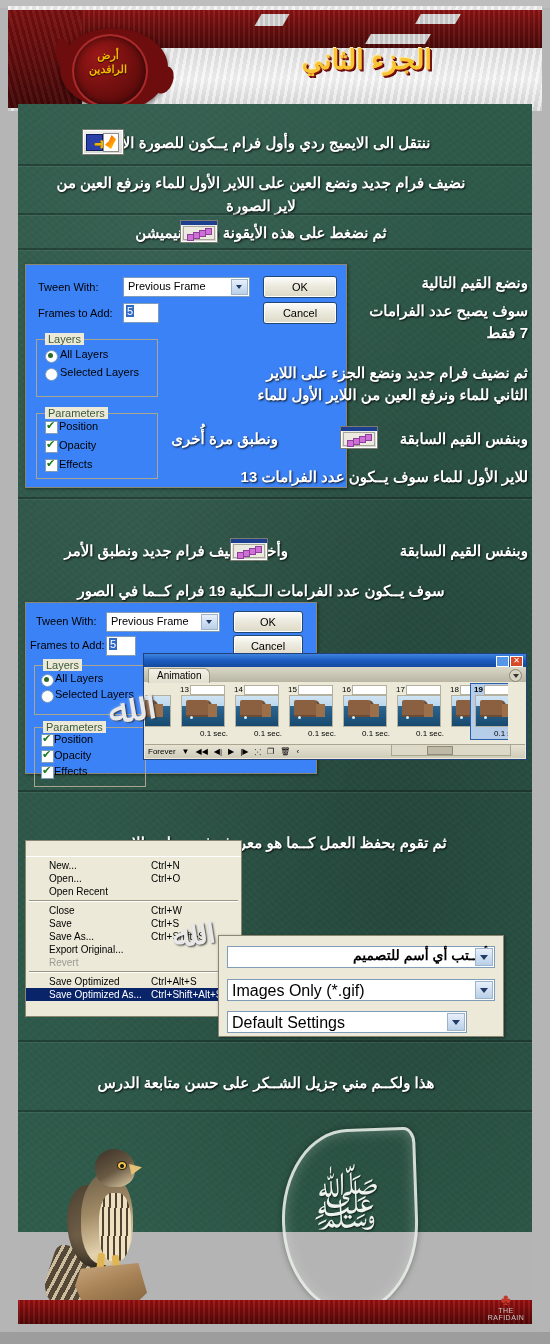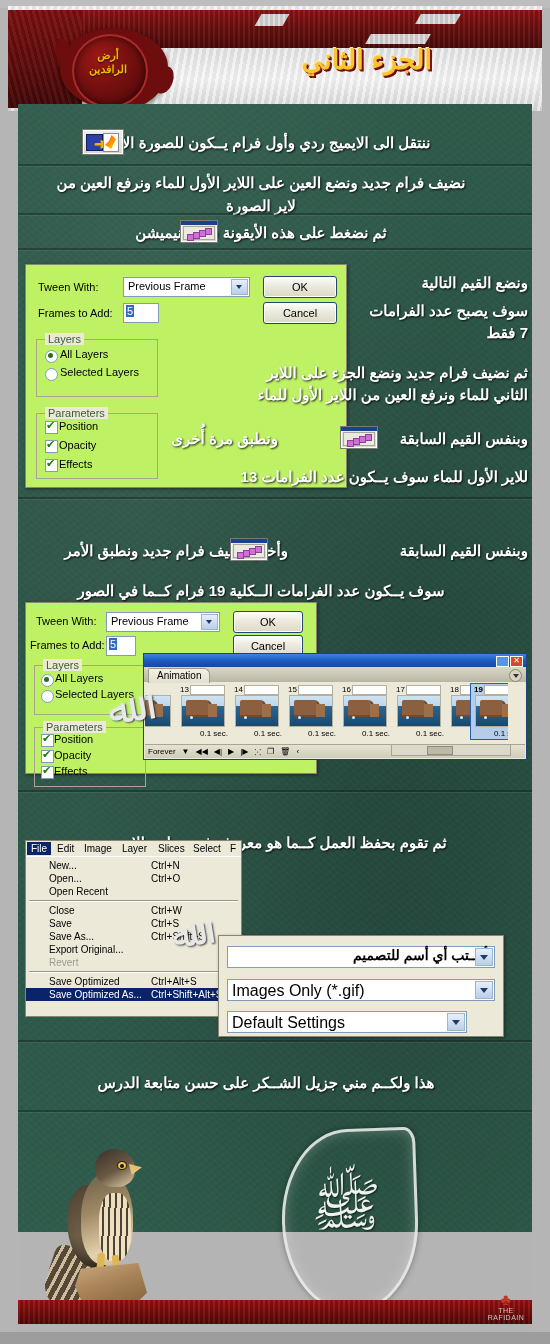--- a/index.html
+++ b/index.html
@@ -82,21 +82,21 @@
     background:linear-gradient(135deg,#ff3c00 0%,#ff8a00 45%,#ffd000 100%);
     clip-path:polygon(60% 0,100% 30%,55% 100%,0 70%,35% 45%);}
 
   
   .ico-tween{width:36px;height:21px;}
   .ico-tween .bar{position:absolute;left:0;top:0;width:100%;height:4px;background:#1d3f8f;}
   .ico-tween .inner{position:absolute;left:2px;top:5px;right:2px;bottom:2px;background:#eceae0;border:1px solid #a9a69a;}
   .ico-tween .d{position:absolute;width:5px;height:5px;background:#cf6fd8;border:1px solid #8e3f97;}
 
   
-  .dlg{position:absolute;background:#bef264;border:1px solid #8b8672;
+  .dlg{position:absolute;background:#3b82f6;border:1px solid #8b8672;
     box-shadow:1px 1px 3px rgba(0,0,0,.45);}
   .dlg-label{position:absolute;color:#000;font-size:11px;}
   .sel{position:absolute;background:#fff;border:1px solid #7f9db9;height:18px;}
   .sel .txt{position:absolute;left:4px;top:2px;font-size:11px;color:#000;}
   .sel .arrowbox{position:absolute;right:1px;top:1px;width:15px;height:14px;
     background:linear-gradient(180deg,#e8f0fb,#b9cfe8);border:1px solid #9cb4cc;}
   .sel .arrowbox:after{content:"";position:absolute;left:4px;top:5px;border-left:3px solid transparent;
     border-right:3px solid transparent;border-top:4px solid #1f3b66;}
   .txtfield{position:absolute;background:#fff;border:1px solid #7f9db9;height:18px;}
   .txtfield .val{position:absolute;left:2px;top:1px;font-size:11px;background:#316ac5;color:#fff;padding:0 1px;}
@@ -494,29 +494,20 @@
     </div>
   </div>
 
   <div class="callig" style="left:108px;top:686px;font-size:40px;">ﷲ</div>
 
   <div class="divider" style="top:790px;"></div>
 
   <div class="ar" style="left:0;top:832px;width:550px;padding-right:28px;box-sizing:border-box;">ثم تقوم بحفظ العمل كــما هو معروف في برنامج الايميج ردي</div>
 
   <div class="menubar" style="left:25px;top:840px;width:215px;height:175px;">
-    <div class="menubar-top">
-      <div class="mb-item active" style="left:1px;">File</div>
-      <div class="mb-item" style="left:27px;">Edit</div>
-      <div class="mb-item" style="left:54px;">Image</div>
-      <div class="mb-item" style="left:92px;">Layer</div>
-      <div class="mb-item" style="left:128px;">Slices</div>
-      <div class="mb-item" style="left:163px;">Select</div>
-      <div class="mb-item" style="left:200px;">F</div>
-    </div>
 
     <div class="menu-panel">
       <div class="mi" style="top:2px;">
         <span class="lbl">New...</span>
         <span class="acc">Ctrl+N</span>
       </div>
       <div class="mi" style="top:15px;">
         <span class="lbl">Open...</span>
         <span class="acc">Ctrl+O</span>
       </div>

